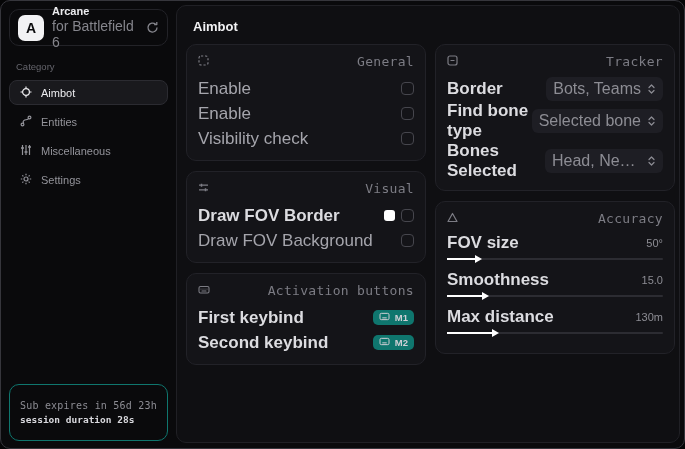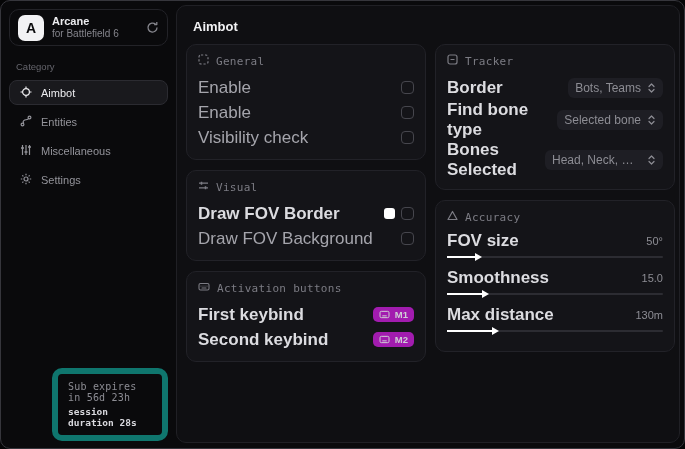--- a/index.html
+++ b/index.html
@@ -5,46 +5,46 @@
   * { margin:0; padding:0; box-sizing:border-box; }
   html,body { width:685px; height:449px; background:#050506; font-family:"Liberation Sans",sans-serif; -webkit-font-smoothing:antialiased; }
   .window { position:absolute; inset:0; background:#0a0a0c; border:1px solid #36363c; border-radius:10px; overflow:hidden; }
 
   
   .sidebar { position:absolute; left:0; top:0; width:175px; height:100%; padding:8px; }
   .app-card { display:flex; align-items:center; gap:8px; border:1px solid #232328; border-radius:10px; padding:5px 8px; height:37px; }
   .logo { width:26px; height:26px; background:#f2f2f4; border-radius:7px; color:#0b0b0d; display:flex; align-items:center; justify-content:center; font-weight:bold; font-size:14px; flex:none; }
   .app-meta { line-height:1.15; }
   .app-name { font-size:11px; font-weight:bold; color:#ececef; }
-  .app-sub  { font-size:10px; color:#85858c; }
+  .app-sub  { font-size:14px; color:#85858c; }
   .sync-btn { margin-left:auto; color:#85858c; display:flex; }
   .category { font-size:9.5px; color:#65656c; margin:15px 0 8px 7px; }
   .nav-item { display:flex; align-items:center; gap:9px; height:25px; padding:0 10px; border-radius:8px; font-size:11px; color:#94949b; margin-bottom:4px; border:1px solid transparent; }
   .nav-item.active { background:#19191d; border-color:#2b2b31; color:#ececef; }
   .nav-item svg { flex:none; }
-  .footer-card { position:absolute; left:8px; right:8px; bottom:7px; border:6px solid #0f766e; border-radius:10px; padding:7px 10px;margin-left:43px; }
+  .footer-card { position:absolute; left:8px; right:8px; bottom:7px; border:1px solid #0f766e; border-radius:10px; padding:15px 10px; }
   .footer-line1 { font-family:"DejaVu Sans Mono",monospace; font-size:10px; color:#8d8d94; letter-spacing:.2px; }
   .footer-line2 { font-family:"DejaVu Sans Mono",monospace; font-size:9.5px; color:#d9d9de; font-weight:bold; margin-top:3px; }
 
   
   .main { position:absolute; left:175px; top:4px; right:4px; bottom:5px; background:#0f0f12; border:1px solid #202025; border-radius:10px; overflow:hidden; }
   .main-title { font-size:13px; font-weight:bold; color:#f2f2f4; margin:13px 0 10px 16px; }
   .columns { display:flex; gap:9px; padding:0 9px; align-items:flex-start; }
   .col { width:240px; display:flex; flex-direction:column; gap:10px; flex:none; }
   .card { background:#141418; border:1px solid #222228; border-radius:10px; padding:9px 11px; }
-  .card-head { display:flex; align-items:center; gap:7px; font-family:"DejaVu Sans Mono",monospace; font-size:11px; color:#7c7c84; margin-bottom:7px; letter-spacing:.3px; }
+  .card-head { display:flex; align-items:center; gap:7px; font-family:"DejaVu Sans Mono",monospace; font-size:13px; color:#7c7c84; margin-bottom:7px; letter-spacing:.3px;justify-content:space-between; }
   .row { display:flex; align-items:center; justify-content:space-between; min-height:25px; }
   .row-label { font-size:17px; color:#dcdce0; font-weight:bold; }
   .row-label.dim { color:#a5a5ac; font-weight:normal; }
   .row-right { display:flex; align-items:center; gap:6px; }
   .checkbox { width:13px; height:13px; border:1.5px solid #46464d; border-radius:4px; background:transparent; }
   .swatch { width:11px; height:11px; border-radius:3px; }
-  .key-badge { display:flex; align-items:center; gap:5px; background:#a21caf; border-radius:5px; padding:2px 6px; font-size:9.5px; color:#cfcfd5; font-weight:bold; }
+  .key-badge { display:flex; align-items:flex-start; gap:5px; background:#0f766e; border-radius:5px; padding:2px 6px; font-size:9.5px; color:#cfcfd5; font-weight:bold; }
   .key-badge svg { display:block; }
-  .select-btn { display:flex; align-items:center; gap:6px; background:#1e1e24; border-radius:6px; padding:3px 7px; font-size:12px; color:#8d8d94; max-width:170px; }
+  .select-btn { display:flex; align-items:center; gap:6px; background:#1e1e24; border-radius:6px; padding:3px 7px; font-size:16px; color:#8d8d94; max-width:170px; }
   .select-btn .txt { white-space:nowrap; overflow:hidden; text-overflow:ellipsis; }
   .select-btn svg { flex:none; }
   .slider-block { margin-bottom:5px; }
   .slider-track { position:relative; height:2px; background:#2c2c32; border-radius:1px; margin:5px 0 10px; }
   .slider-fill { position:absolute; left:0; top:0; height:2px; background:#ffffff; }
   .slider-fill::after { content:""; position:absolute; right:-7px; top:-3.5px; width:0; height:0;
       border-left:7px solid #ffffff; border-top:4.5px solid transparent; border-bottom:4.5px solid transparent; }
   .value { font-size:11px; color:#8d8d94; }
 </style>
 </head>

